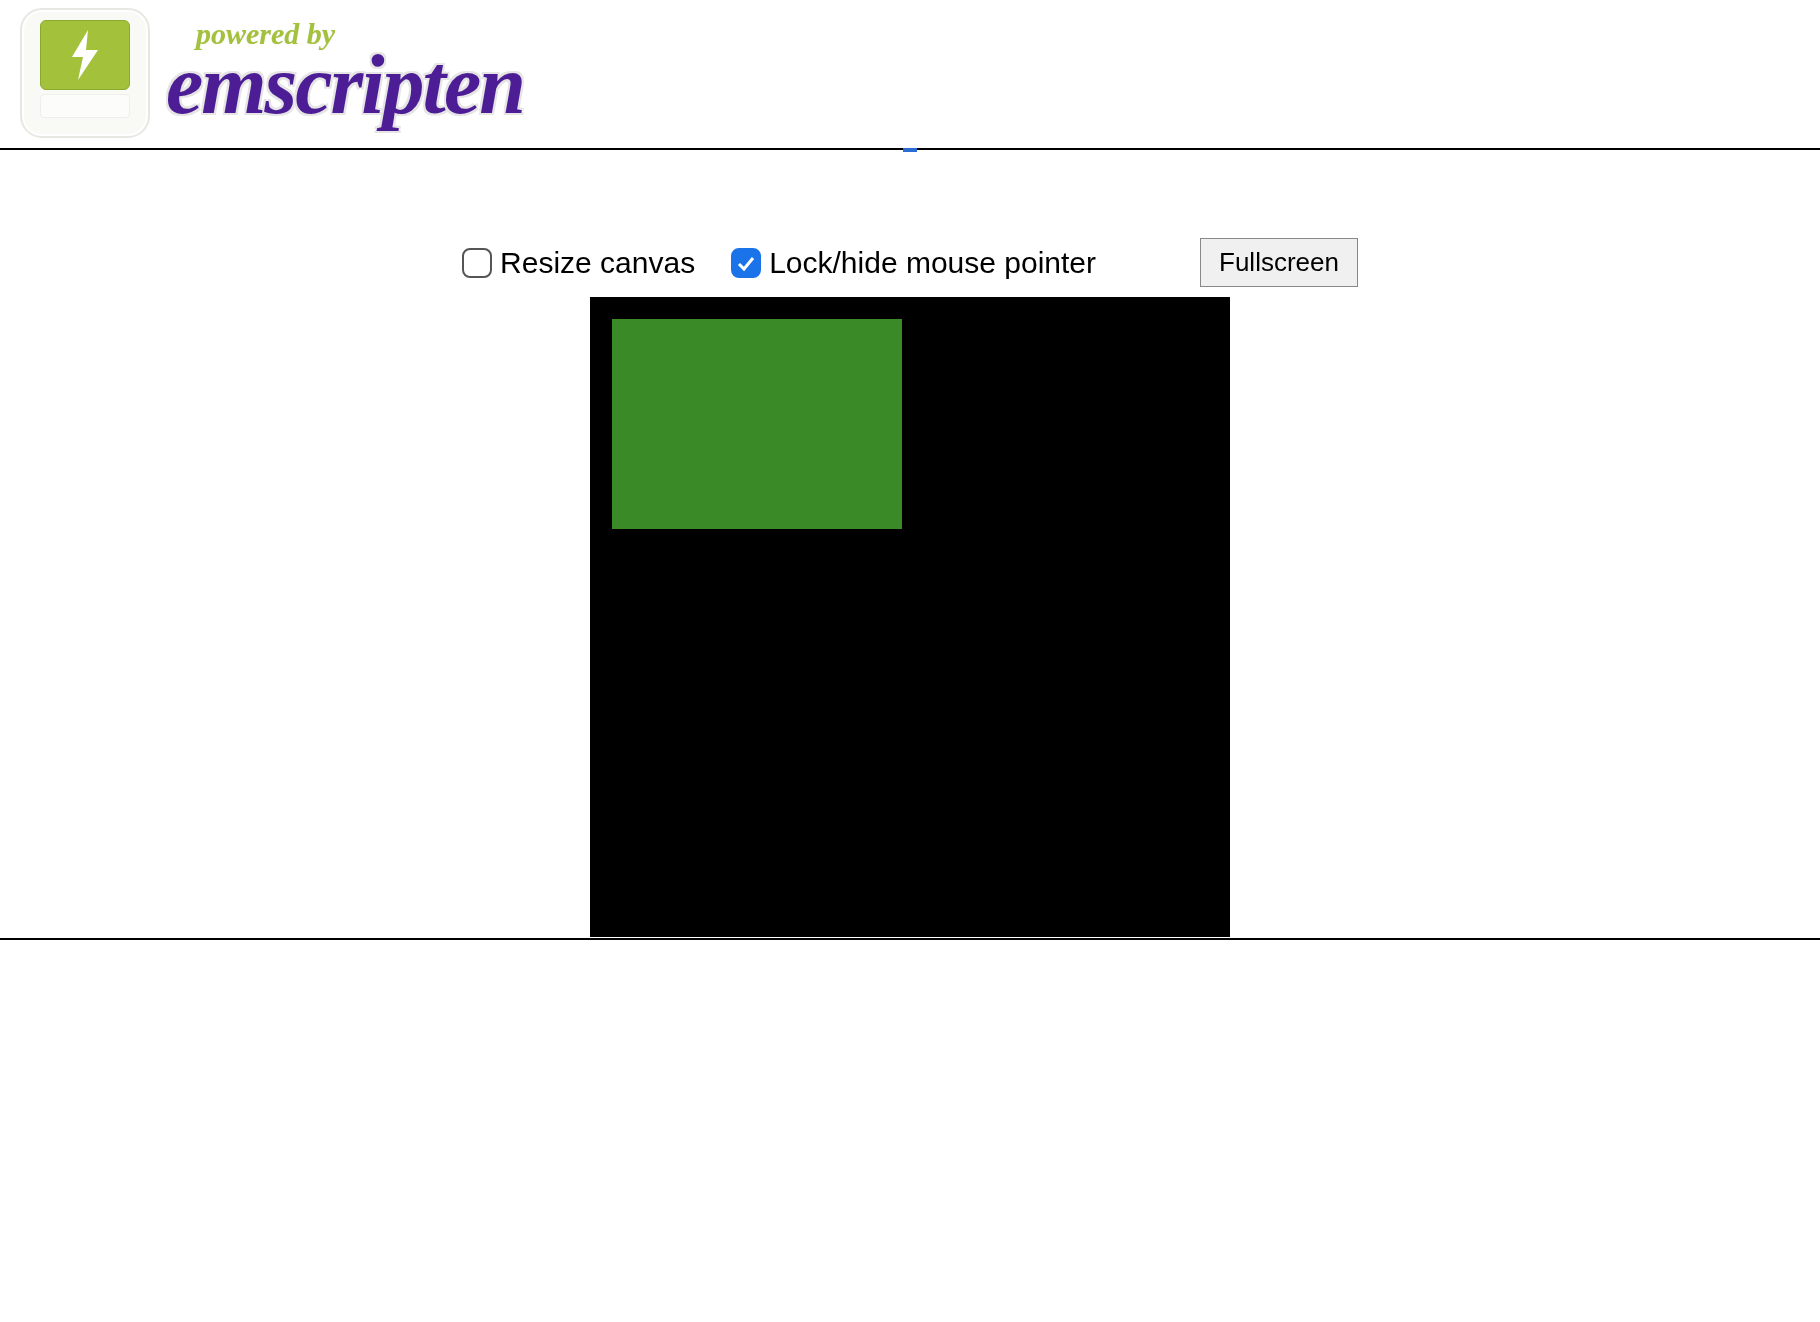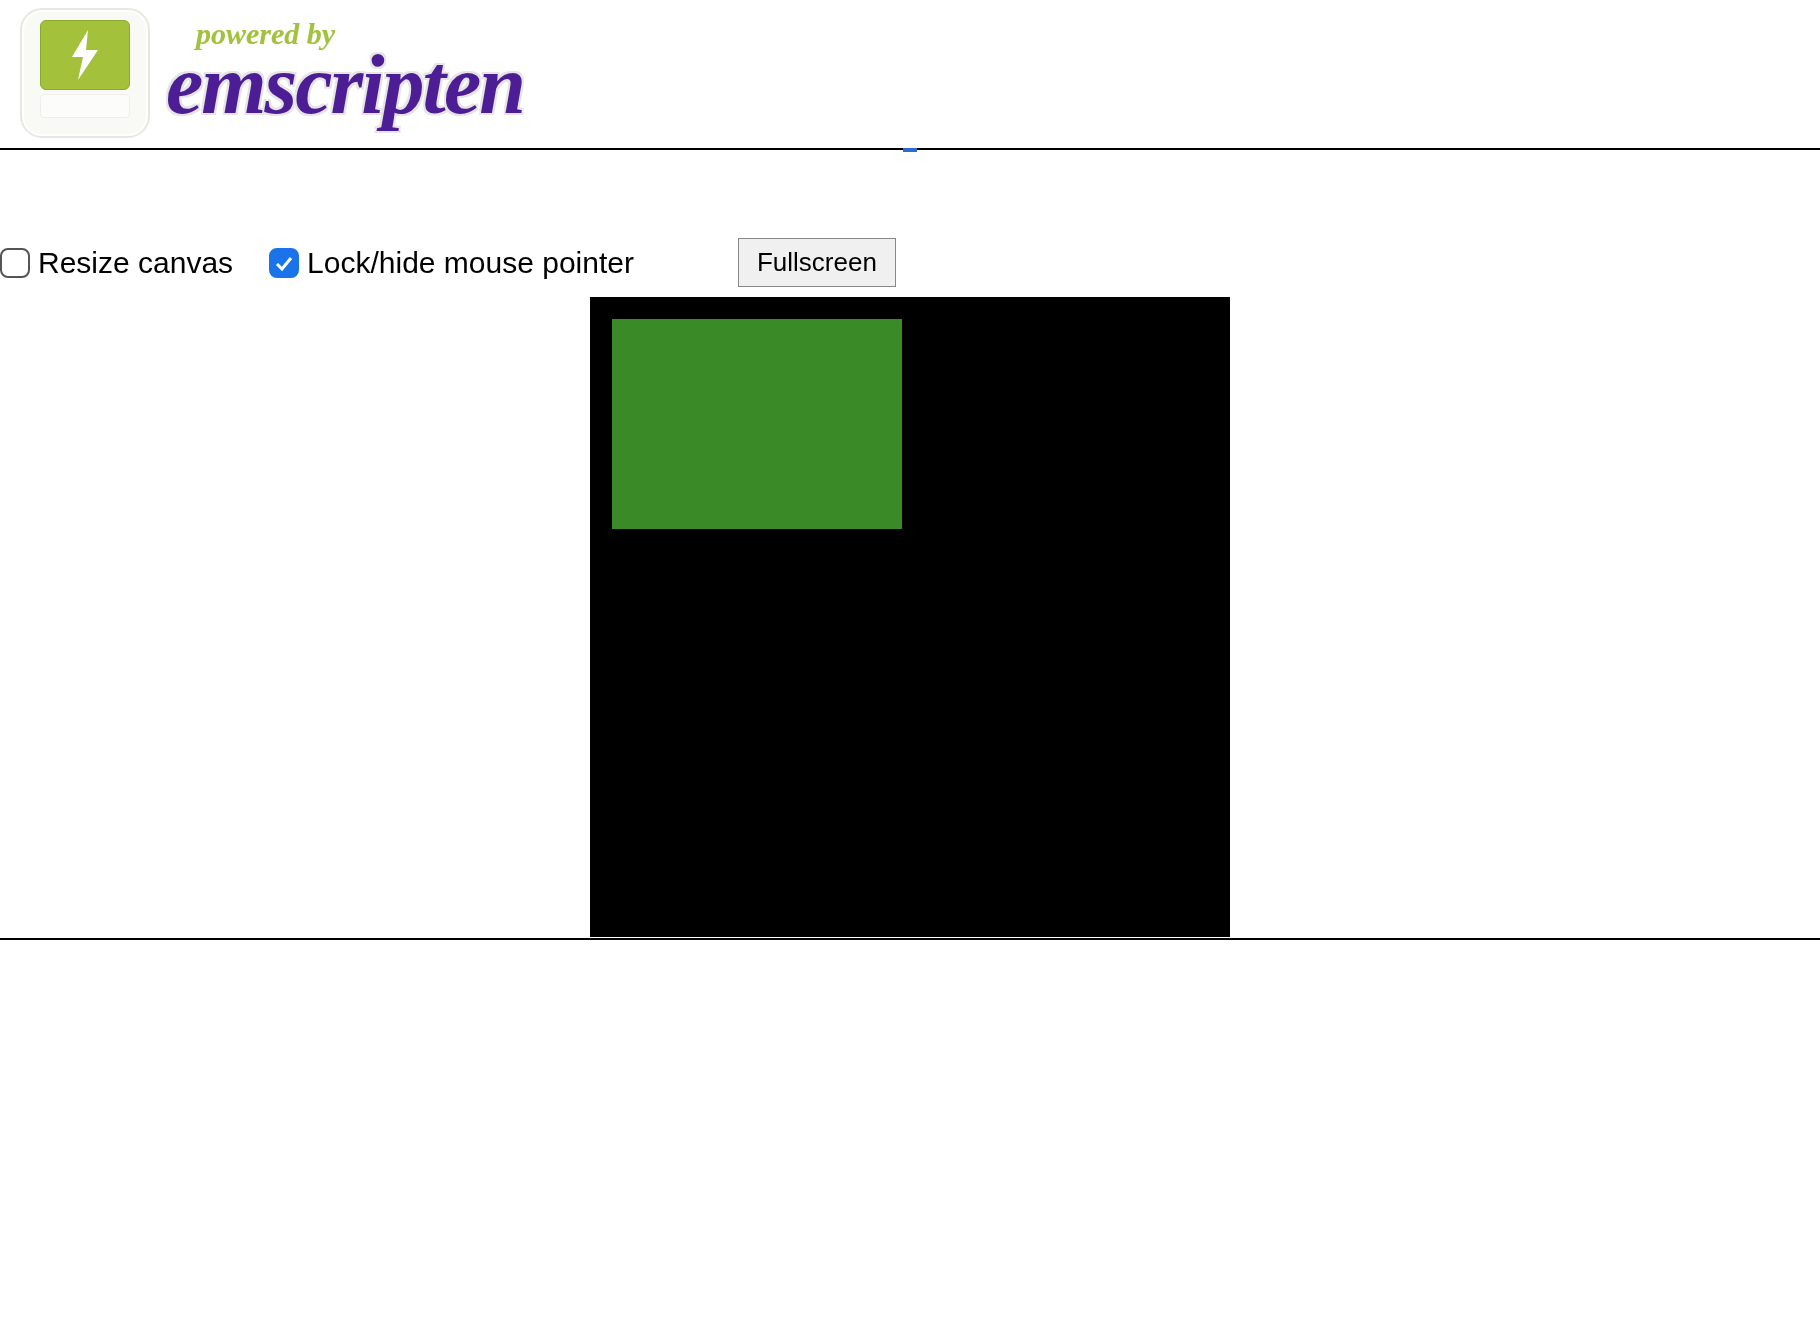--- a/index.html
+++ b/index.html
@@ -85,20 +85,21 @@
       width: 14px;
       height: 4px;
       background: #2a6cd4;
       margin-top: -2px;
       vertical-align: top;
     }
     .controls-row {
       margin-top: 70px;
       display: flex;
       align-items: center;
+      justify-content: center;
       gap: 14px;
       font-size: 30px;
       color: #000;
     }
     .chk {
       width: 30px;
       height: 30px;
       border: 2.5px solid #555;
       border-radius: 8px;
       display: inline-flex;

